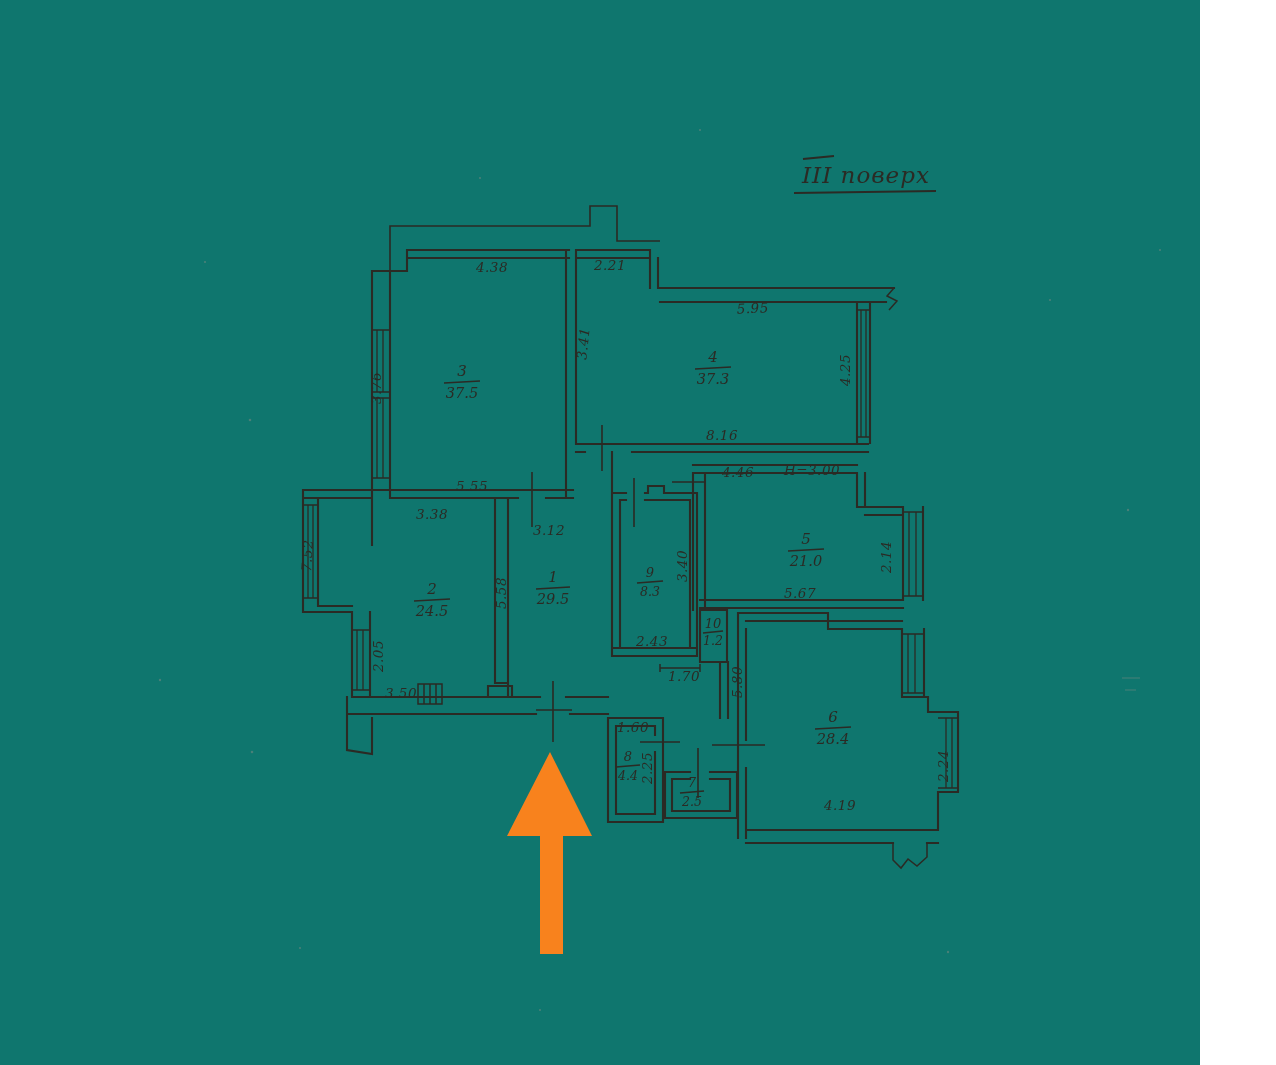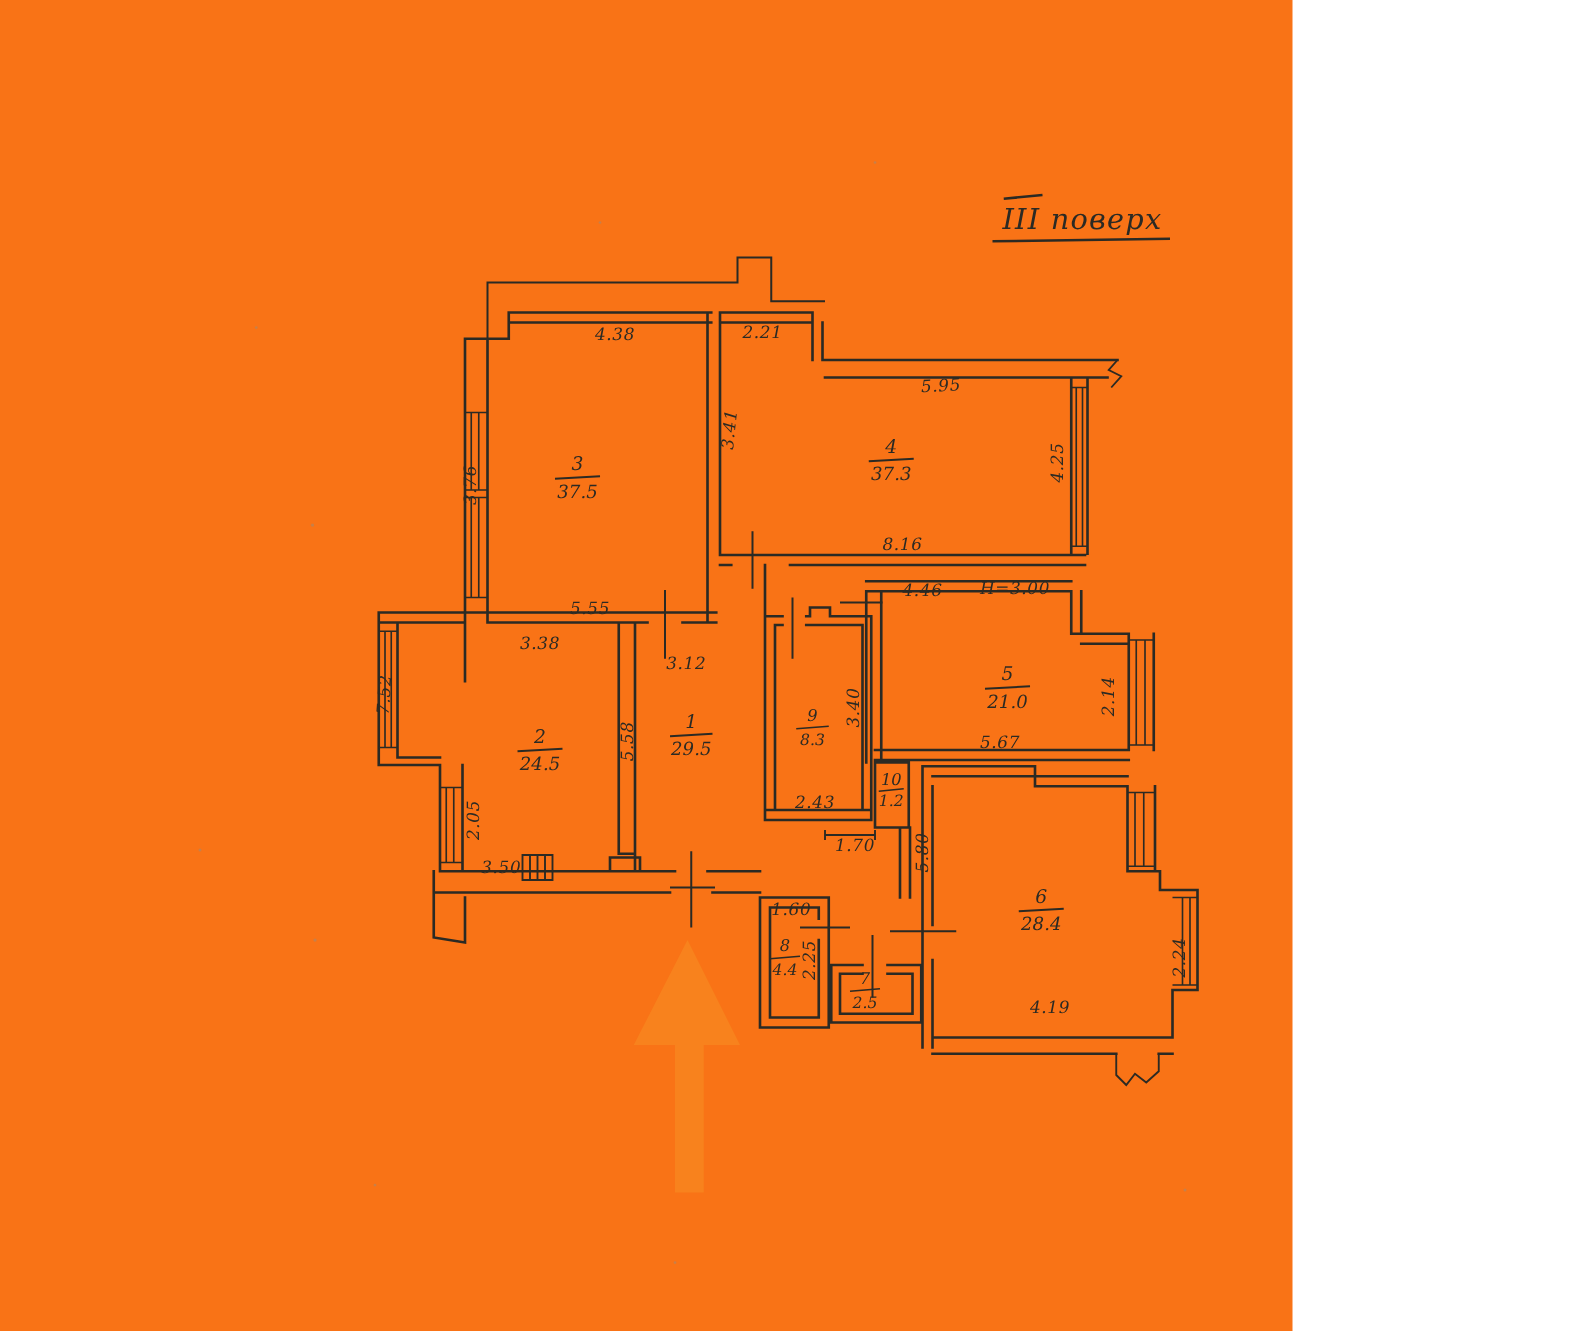--- a/index.html
+++ b/index.html
@@ -1,19 +1,19 @@
 <!DOCTYPE html>
 <html><head>
 <meta charset="utf-8">
 <style>
   html,body{margin:0;padding:0;background:#ffffff;}
   .stage{
     position:relative;
-    width:1034px;height:1065px;
-    background:#f97316;
+    width:1200px;height:1065px;
+    background:#0f766e;
     overflow:hidden;
     font-family:"DejaVu Serif", serif;
   }
   svg text{
     font-family:"DejaVu Serif", serif;
     font-style:italic;
     fill:#2b2a24;
   }
   .dim{font-size:13.5px;letter-spacing:0.5px;}
   .roomnum{font-size:15px;}

